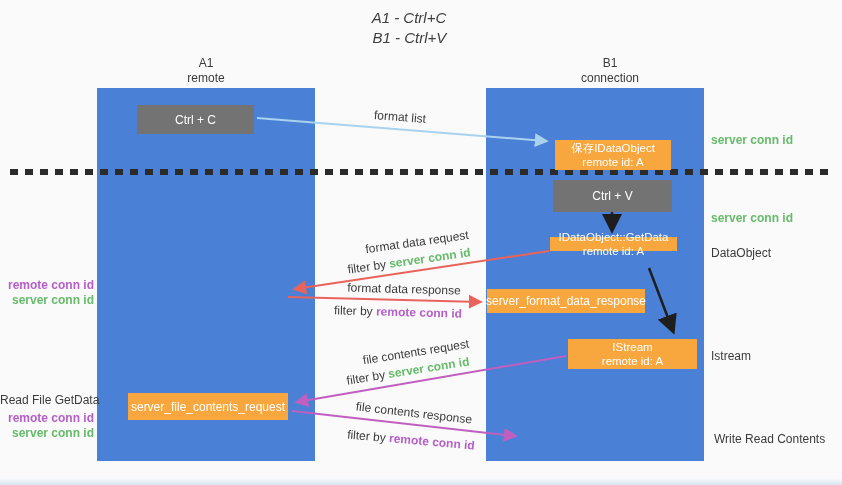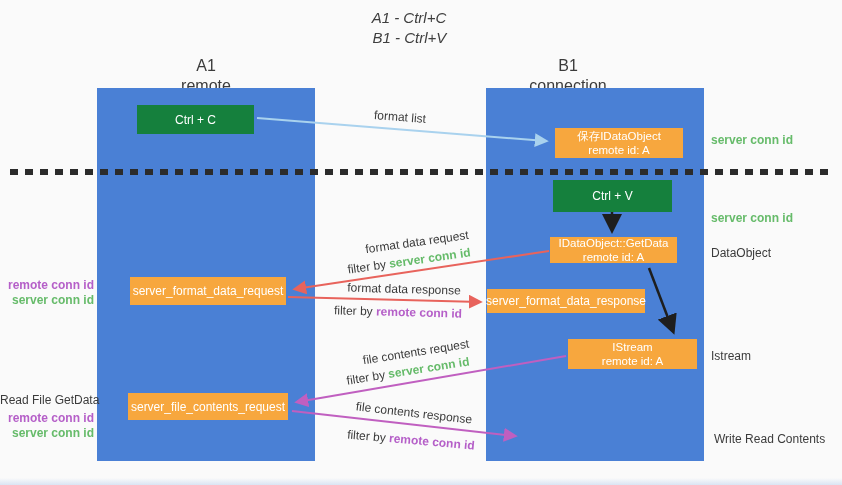--- a/index.html
+++ b/index.html
@@ -17,34 +17,34 @@
     position:absolute;top:8px;left:409px;
     transform:translateX(-50%);
     text-align:right;
     font-size:15px;color:#3f3f3f;line-height:1.35;
     white-space:nowrap;
     font-style:italic;
   }
   .lane-header{
     position:absolute;top:56px;
     transform:translateX(-50%);
-    text-align:center;font-size:16px;color:#3b3b3b;line-height:1.25;
+    text-align:center;font-size:12px;color:#3b3b3b;line-height:1.25;
     white-space:nowrap;
   }
   .lane{
     position:absolute;top:88px;height:373px;
     background:#4a80d5;
   }
   .box{
     position:absolute;
     display:flex;align-items:center;justify-content:center;
     color:#ffffff;font-size:12px;text-align:center;
     white-space:nowrap;
   }
-  .box.green{background:#15803d;}
+  .box.green{background:#737373;}
   .box.orange{background:#f7a73e;}
   .box.two-line{flex-direction:column;line-height:1.25;font-size:11.5px;}
   .lbl{
     position:absolute;font-size:12px;color:#3b3b3b;white-space:nowrap;
   }
   .rot{
     transform-origin:center center;
     transform:translate(-50%,-50%) rotate(var(--r,0deg));
     text-align:center;
   }
@@ -66,21 +66,21 @@
 
   <div class="title">
     <div>A1 - Ctrl+C</div>
     <div>B1 - Ctrl+V</div>
   </div>
 
   <div class="lane-header" style="left:206px;">
     <div>A1</div>
     <div>remote</div>
   </div>
-  <div class="lane-header" style="left:568px;">
+  <div class="lane-header" style="left:610px;">
     <div>B1</div>
     <div>connection</div>
   </div>
 
   <div class="lane" style="left:97px;width:218px;"></div>
   <div class="lane" style="left:486px;width:218px;"></div>
 
   <svg class="overlay" width="842" height="485" viewBox="0 0 842 485">
     <defs>
       <marker id="m-blue" viewBox="0 0 10 10" refX="8" refY="5" markerWidth="7" markerHeight="7" orient="auto-start-reverse">
@@ -111,37 +111,34 @@
 
     <line x1="566" y1="356" x2="297" y2="402" stroke="#c05fc0" stroke-width="2" marker-end="url(#m-mag)"></line>
 
     <line x1="292" y1="411" x2="515" y2="436" stroke="#c05fc0" stroke-width="2" marker-end="url(#m-mag)"></line>
   </svg>
 
   <div class="box green" style="left:137px;top:105px;width:117px;height:29px;">
     <span>Ctrl + C</span>
   </div>
 
-  <div class="box orange two-line" style="left:555px;top:128px;width:128px;height:30px;">
+  <div class="box orange two-line" style="left:555px;top:140px;width:116px;height:30px;">
     <span>保存IDataObject</span>
     <span>remote id: A</span>
   </div>
 
   <div class="box green" style="left:553px;top:180px;width:119px;height:32px;">
     <span>Ctrl + V</span>
   </div>
 
-  <div class="box orange two-line" style="left:550px;top:237px;width:127px;height:26px;">
+  <div class="box orange two-line" style="left:550px;top:237px;width:127px;height:14px;">
     <span>IDataObject::GetData</span>
     <span>remote id: A</span>
   </div>
 
-  <div class="box orange" style="left:130px;top:277px;width:156px;height:28px;">
-    <span>server_format_data_request</span>
-  </div>
 
   <div class="box orange" style="left:487px;top:289px;width:158px;height:24px;">
     <span>server_format_data_response</span>
   </div>
 
   <div class="box orange two-line" style="left:568px;top:339px;width:129px;height:30px;">
     <span>IStream</span>
     <span>remote id: A</span>
   </div>
 

